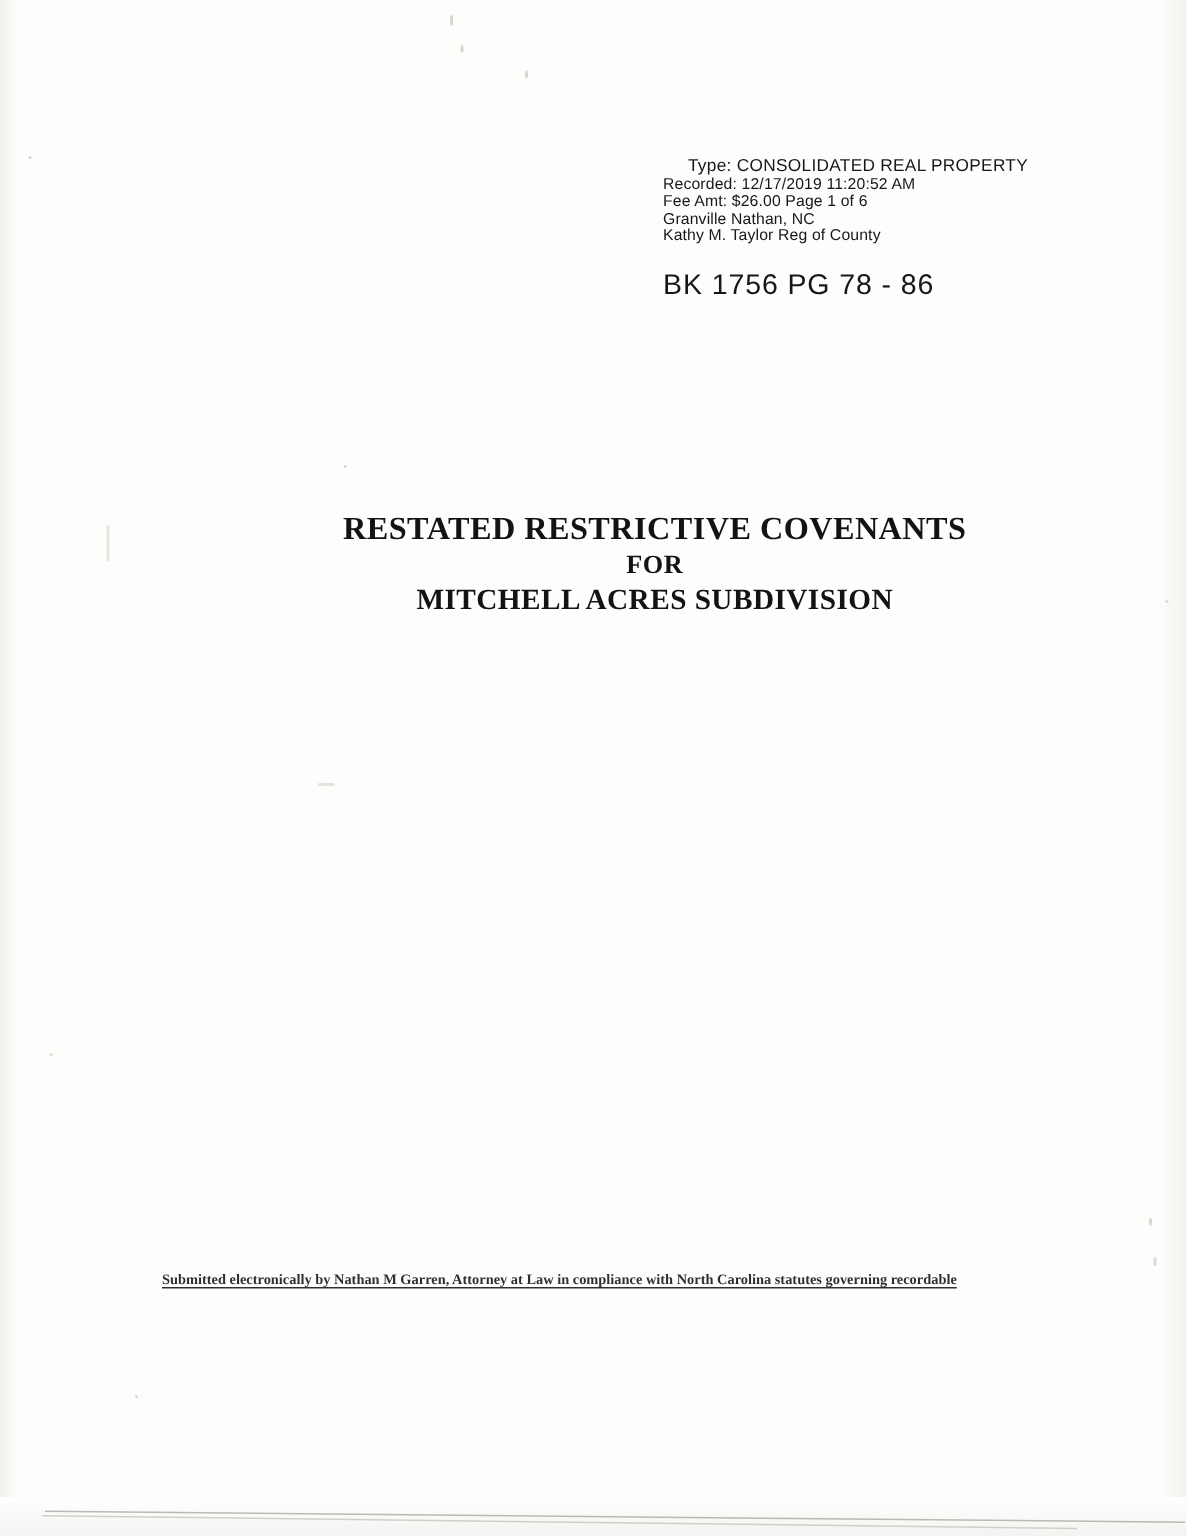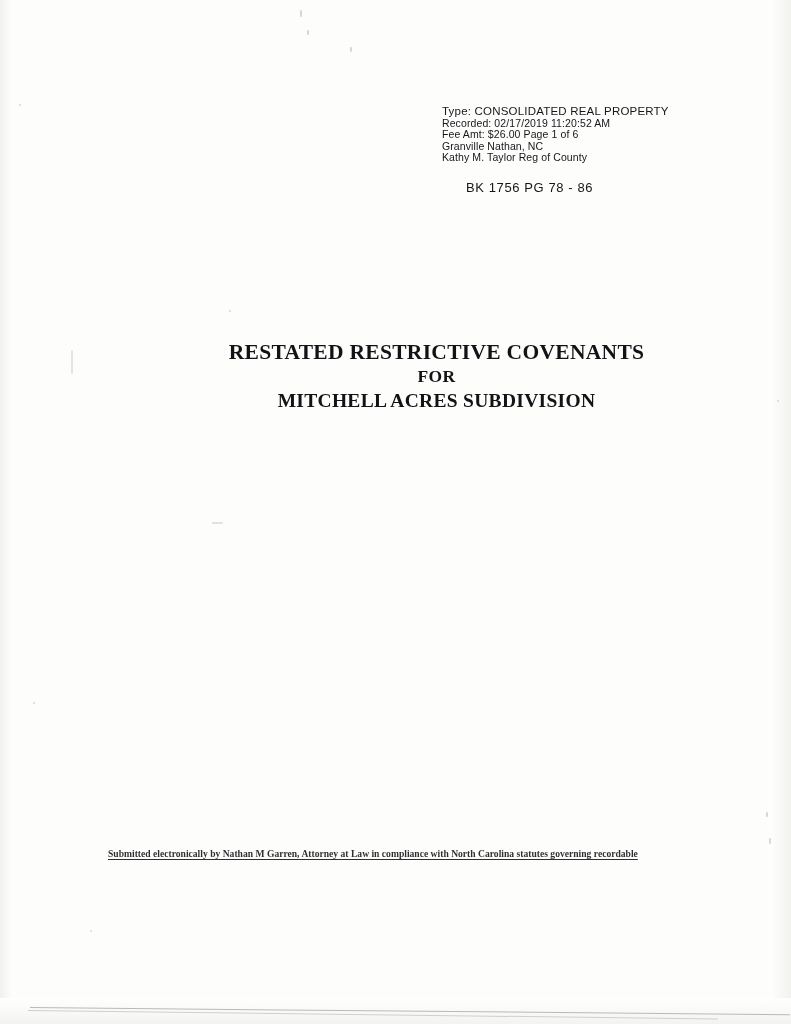--- a/index.html
+++ b/index.html
@@ -86,30 +86,30 @@
   }
   #recording-stamp .stamp-line {
     font-size: 10.5px;
     line-height: 11.6px;
     letter-spacing: 0.1px;
     white-space: nowrap;
   }
   #recording-stamp .stamp-line.first {
     font-size: 11.5px;
     letter-spacing: 0.2px;
+    text-align: center;
   }
   #book-page-line {
     position: absolute;
     left: 442px;
     top: 180px;
-    font-size: 13px;
+    font-size: 19px;
     letter-spacing: 0.6px;
     color: #15171a;
     white-space: nowrap;
-    margin-left: 24px;
   }
 
   
   #doc-title {
     position: absolute;
     left: 0;
     top: 340px;
     width: 791px;
     text-align: center;
     margin-left: 42px;
@@ -179,21 +179,21 @@
   <div class="speck" style="left:71px; top:350px; width:2px; height:24px; border-radius:1px; opacity:0.35;"></div>
   <div class="speck" style="left:777px; top:400px; width:2px; height:2px;"></div>
   <div class="speck" style="left:212px; top:522px; width:11px; height:2px; border-radius:1px; opacity:0.4;"></div>
   <div class="speck" style="left:33px; top:702px; width:2px; height:2px;"></div>
   <div class="speck" style="left:766px; top:812px; width:2px; height:5px; border-radius:1px;"></div>
   <div class="speck" style="left:769px; top:838px; width:2px; height:6px; border-radius:1px;"></div>
   <div class="speck" style="left:90px; top:930px; width:2px; height:2px;"></div>
 
   <div id="recording-stamp">
     <div class="stamp-line first">Type:  CONSOLIDATED REAL PROPERTY</div>
-    <div class="stamp-line">Recorded:  02/17/2019 11:20:52 AM</div>
+    <div class="stamp-line">Recorded:  12/17/2019 11:20:52 AM</div>
     <div class="stamp-line">Fee Amt:  $26.00  Page 1 of 6</div>
     <div class="stamp-line">Granville Nathan, NC</div>
     <div class="stamp-line">Kathy M. Taylor Reg of County</div>
   </div>
 
   <div id="book-page-line">BK 1756  PG 78 - 86</div>
 
   <div id="doc-title">
     <div class="title-line" id="title-line-1">RESTATED RESTRICTIVE COVENANTS</div>
     <div class="title-line" id="title-line-2">FOR</div>

